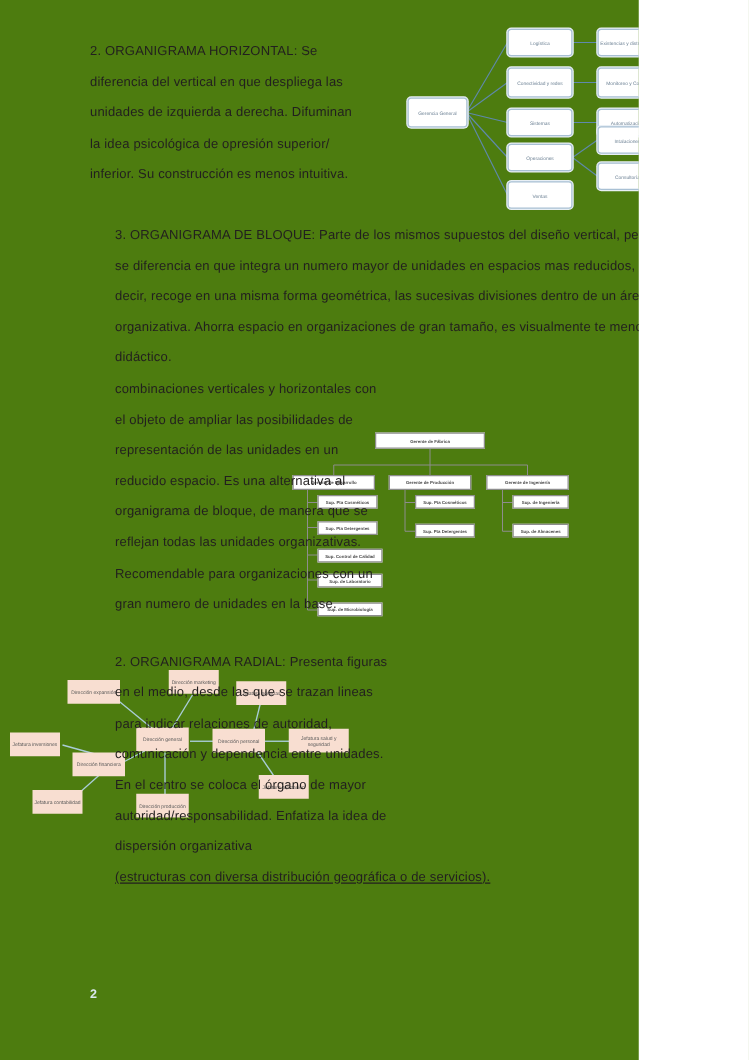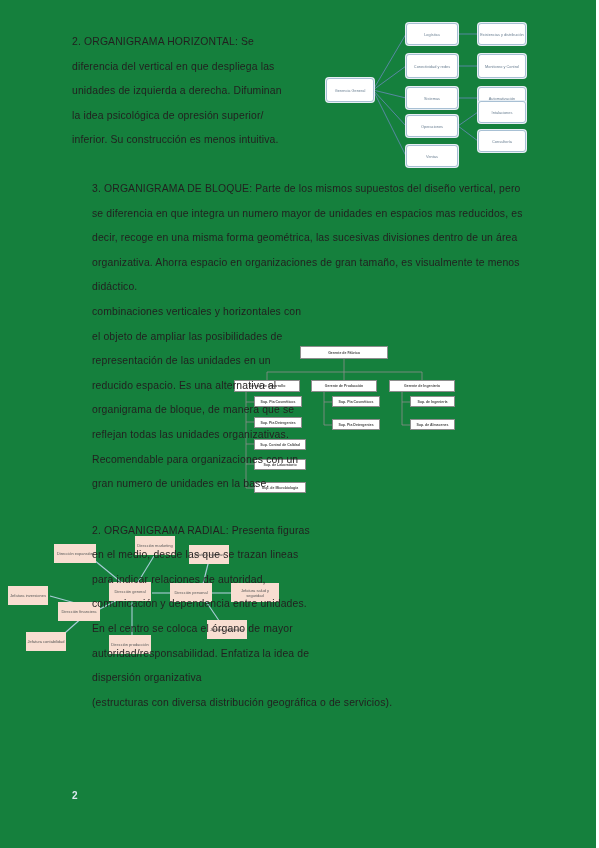--- a/index.html
+++ b/index.html
@@ -6,23 +6,23 @@
     margin: 0;
     padding: 0;
     background: #ffffff;
   }
   body {
     font-family: "Liberation Sans", sans-serif;
     color: #231f20;
   }
   .page {
     position: relative;
-    width: 596px;
+    width: 511px;
     height: 848px;
-    background: #15803d;
+    background: #4d7c0f;
     overflow: hidden;
   }
   .content {
     position: absolute;
     left: 72px;
     top: 30px;
     width: 455px;
   }
 
   
@@ -252,18 +252,18 @@
 
     <p class="para narrow">2. ORGANIGRAMA HORIZONTAL: Se diferencia del vertical en que despliega las unidades de izquierda a derecha. Difuminan la idea psicológica de opresión superior/ inferior. Su construcción es menos intuitiva.</p>
 
     <p class="para" style="margin-top:24px;">3. ORGANIGRAMA DE BLOQUE: Parte de los mismos supuestos del diseño vertical, pero se diferencia en que integra un numero mayor de unidades en espacios mas reducidos, es decir, recoge en una misma forma geométrica, las sucesivas divisiones dentro de un área organizativa. Ahorra espacio en organizaciones de gran tamaño, es visualmente te menos didáctico.</p>
 
 
     <p class="para narrow" style="margin-top:0;">combinaciones verticales y horizontales con el objeto de ampliar las posibilidades de representación de las unidades en un reducido espacio. Es una alternativa al organigrama de bloque, de manera que se reflejan todas las unidades organizativas. Recomendable para organizaciones con un gran numero de unidades en la base.</p>
 
     <p class="para narrow-radial" style="margin-top:22px;">2. ORGANIGRAMA RADIAL: Presenta figuras en el medio, desde las que se trazan lineas para indicar relaciones de autoridad, comunicación y dependencia entre unidades. En el centro se coloca el órgano de mayor autoridad/responsabilidad. Enfatiza la idea de dispersión organizativa</p>
 
-    <p class="para" style="margin-top:0;">(estructuras con diversa distribución geográfica o de servicios).</p>
+    <p class="para" style="margin-top:0;text-decoration:underline;">(estructuras con diversa distribución geográfica o de servicios).</p>
   </div>
 
   <div class="page-number">2</div>
 
 </div>
 
 </body></html>

